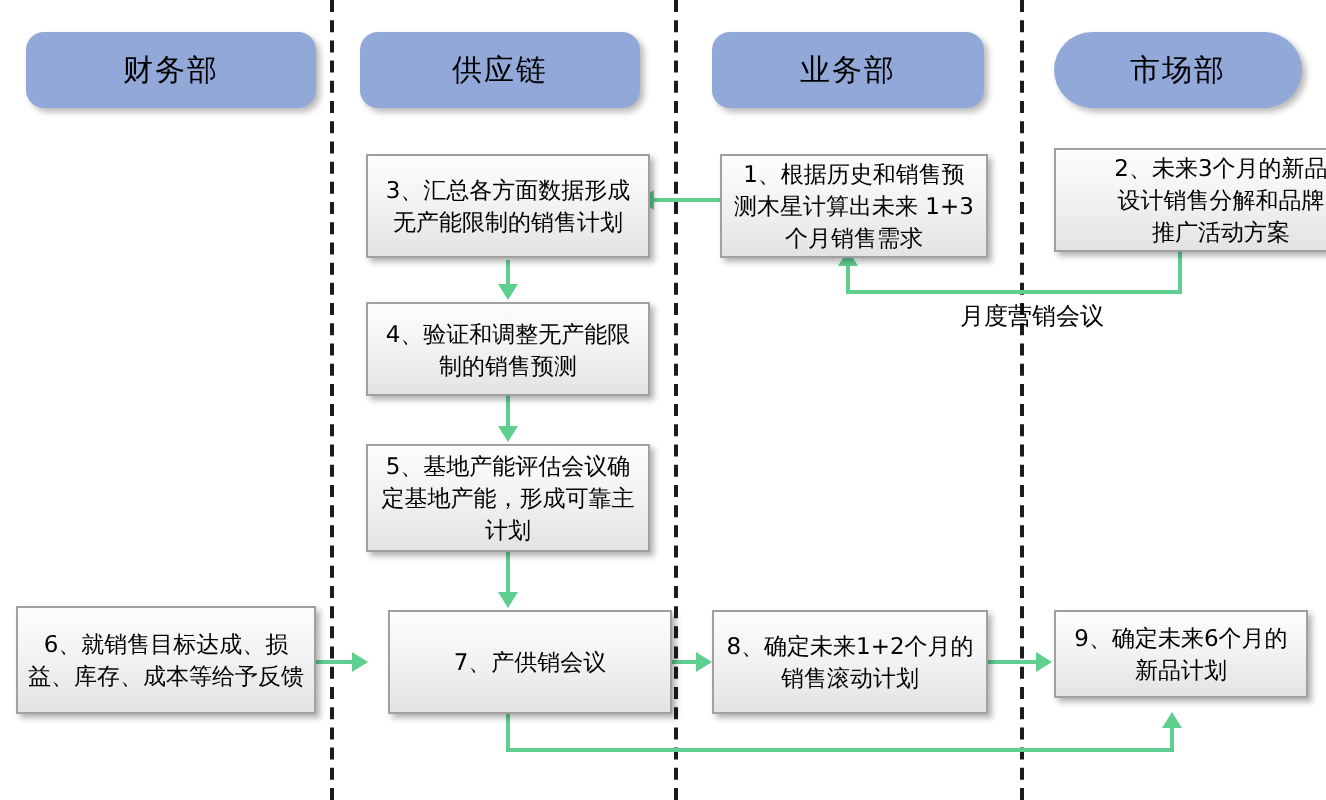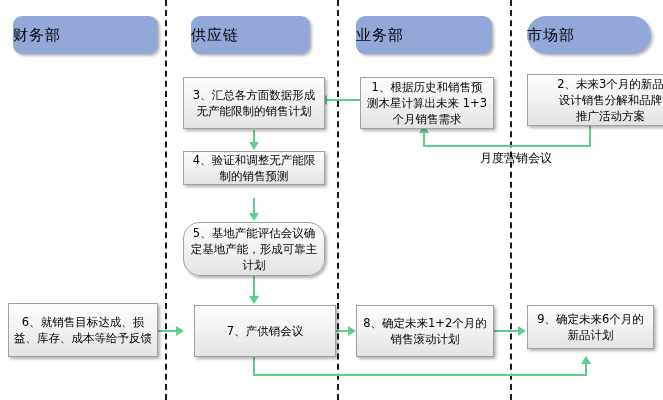--- a/index.html
+++ b/index.html
@@ -20,20 +20,21 @@
   }
   
   .lane-header{
     position:absolute;
     height:38px;
     border-radius:9px;
     background:#91a8d8;
     box-shadow:2px 2px 3px rgba(0,0,0,0.28);
     display:flex;
     align-items:center;
+    justify-content:center;
     color:#000;
     font-size:15px;
     letter-spacing:1px;
   }
   
   .node{
     position:absolute;
     background:linear-gradient(to bottom,#fdfdfd 0%,#f3f3f3 45%,#e3e3e3 100%);
     border:1px solid #a0a0a0;
     box-shadow:2px 2px 3px rgba(0,0,0,0.30);
@@ -70,21 +71,21 @@
 
 <div id="canvas">
 
   <div class="divider" style="left:165px;"></div>
   <div class="divider" style="left:337px;"></div>
   <div class="divider" style="left:510px;"></div>
 
   <div class="lane-header" style="left:13px;top:16px;width:145px;">
     <span>财务部</span>
   </div>
-  <div class="lane-header" style="left:191px;top:16px;width:119px;font-family:Liberation Serif, serif;">
+  <div class="lane-header" style="left:180px;top:16px;width:140px;font-family:Liberation Serif, serif;">
     <span>供应链</span>
   </div>
   <div class="lane-header" style="left:356px;top:16px;width:136px;">
     <span>业务部</span>
   </div>
   <div class="lane-header" style="left:527px;top:16px;width:124px;border-radius:19px;">
     <span>市场部</span>
   </div>
 
   <div class="conn h" style="left:327px;top:99px;width:33px;"></div>
@@ -124,25 +125,25 @@
   </div>
 
   <div class="node" style="left:527px;top:74px;width:146px;height:52px;padding-left:26px;">
     <span>2、未来3个月的新品设计销售分解和品牌推广活动方案</span>
   </div>
 
   <div class="node" style="left:183px;top:77px;width:142px;height:52px;">
     <span>3、汇总各方面数据形成无产能限制的销售计划</span>
   </div>
 
-  <div class="node" style="left:183px;top:151px;width:142px;height:34px;">
+  <div class="node" style="left:183px;top:151px;width:142px;height:47px;">
     <span>4、验证和调整无产能限制的销售预测</span>
   </div>
 
-  <div class="node" style="left:183px;top:222px;width:142px;height:54px;border-radius:17px;">
+  <div class="node" style="left:183px;top:222px;width:142px;height:54px;">
     <span>5、基地产能评估会议确定基地产能，形成可靠主计划</span>
   </div>
 
   <div class="node" style="left:8px;top:303px;width:150px;height:54px;">
     <span>6、就销售目标达成、损益、库存、成本等给予反馈</span>
   </div>
 
   <div class="node" style="left:194px;top:305px;width:142px;height:52px;">
     <span>7、产供销会议</span>
   </div>

